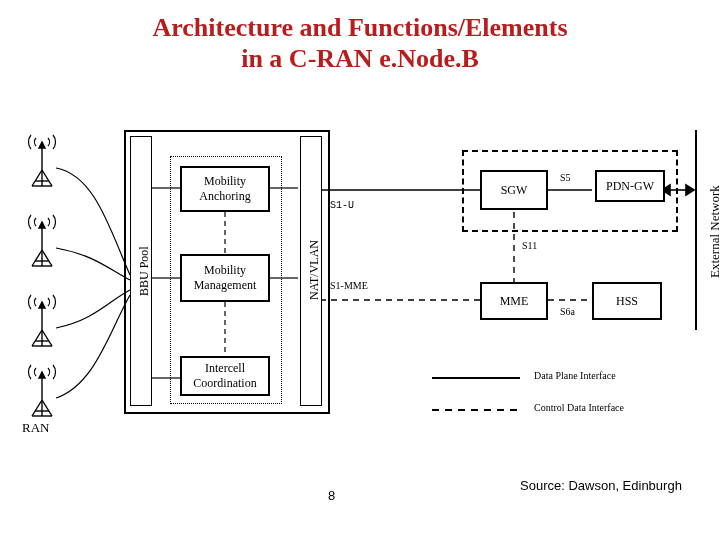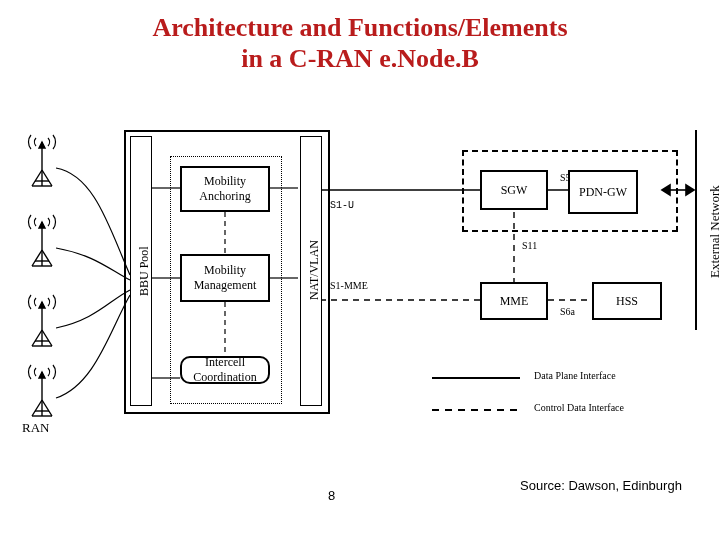--- a/index.html
+++ b/index.html
@@ -149,27 +149,27 @@
 
   <div class="vbar" style="left:300px;top:136px;width:20px;height:268px;"></div>
   <div class="vlabel" style="left:307px;top:300px;">NAT/VLAN</div>
 
   <div class="innergroup" style="left:170px;top:156px;width:110px;height:246px;"></div>
 
   <div class="node" style="left:180px;top:166px;width:90px;height:46px;white-space:pre-line;">Mobility
 Anchoring</div>
   <div class="node" style="left:180px;top:254px;width:90px;height:48px;white-space:pre-line;">Mobility
 Management</div>
-  <div class="node" style="left:180px;top:356px;width:90px;height:28px;white-space:pre-line;border-radius:10px;">Intercell
+  <div class="node" style="left:180px;top:356px;width:90px;height:40px;white-space:pre-line;">Intercell
 Coordination</div>
 
   <div class="dashbox" style="left:462px;top:150px;width:212px;height:78px;"></div>
 
   <div class="node" style="left:480px;top:170px;width:68px;height:40px;">SGW</div>
-  <div class="node" style="left:568px;top:170px;width:70px;height:44px;">PDN-GW</div>
+  <div class="node" style="left:595px;top:170px;width:70px;height:32px;">PDN-GW</div>
   <div class="node" style="left:480px;top:282px;width:68px;height:38px;">MME</div>
   <div class="node" style="left:592px;top:282px;width:70px;height:38px;">HSS</div>
 
   <div class="lab" style="left:330px;top:200px;font-family:Liberation Mono, monospace;">S1-U</div>
   <div class="lab" style="left:330px;top:280px;text-align:center;">S1-MME</div>
   <div class="lab" style="left:560px;top:172px;">S5</div>
   <div class="lab" style="left:522px;top:240px;">S11</div>
   <div class="lab" style="left:560px;top:306px;">S6a</div>
 
   <div class="vlabel" style="left:707px;top:278px;font-size:13px;">External Network</div>

